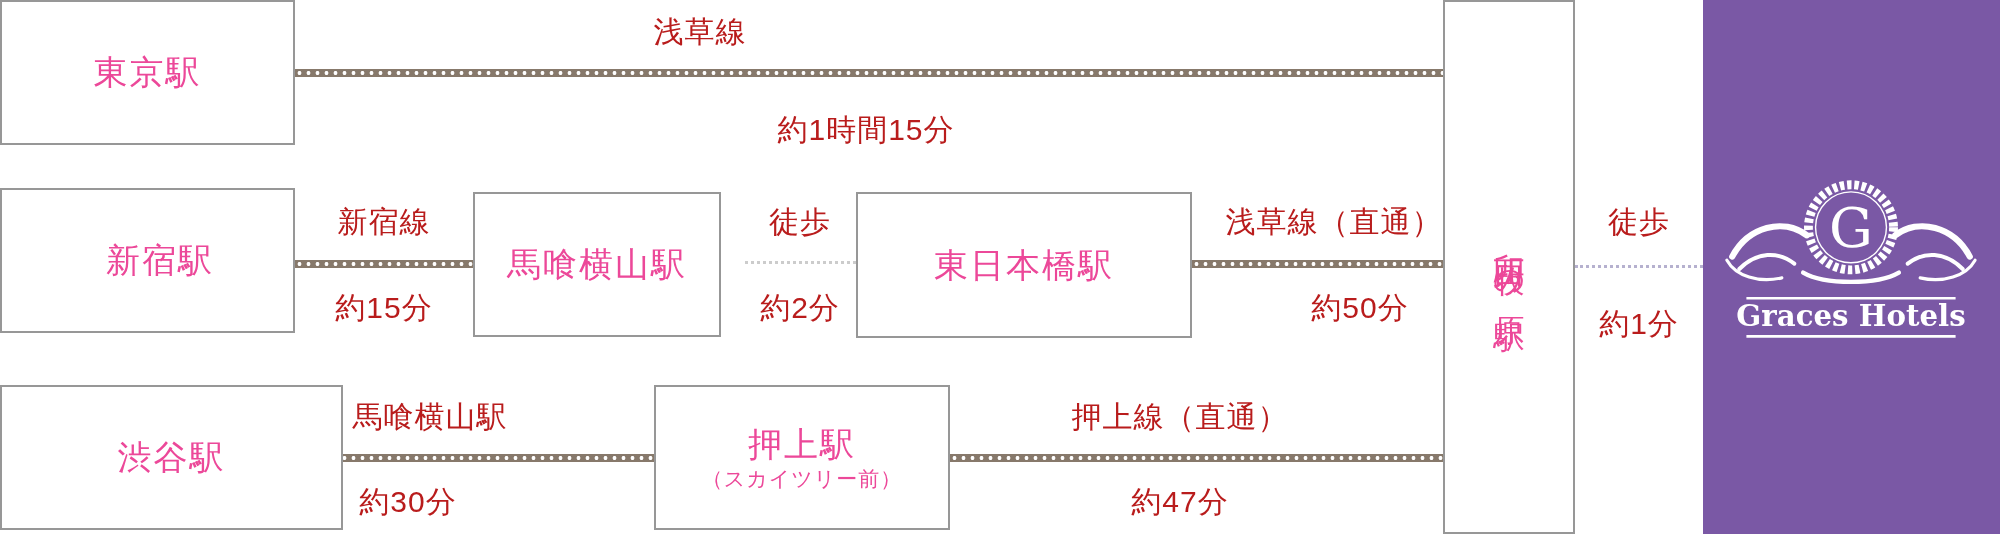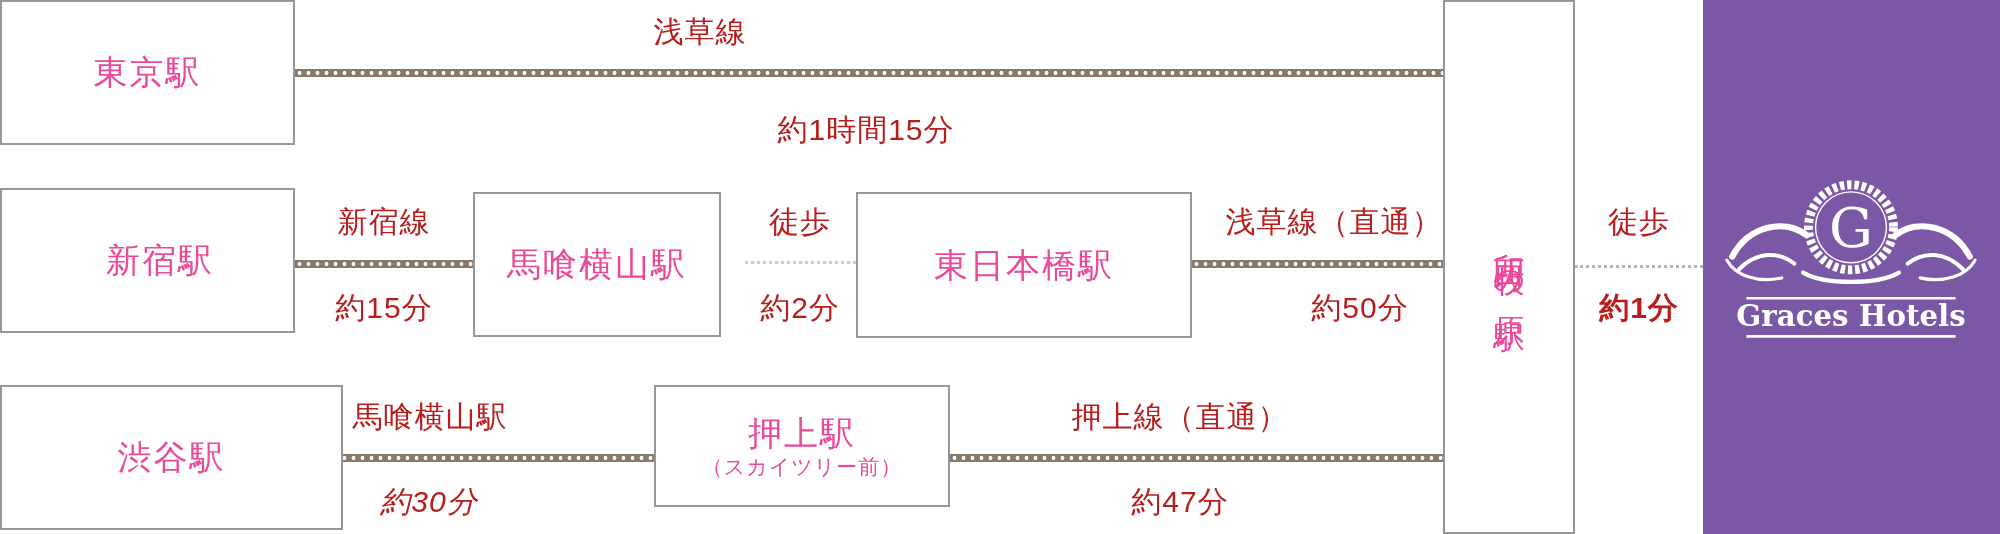--- a/index.html
+++ b/index.html
@@ -55,46 +55,46 @@
   <div class="box" style="left:0;top:385px;width:343px;height:145px;">
     <span>渋谷駅</span>
   </div>
 
   <div class="box" style="left:473px;top:192px;width:248px;height:145px;">
     <span>馬喰横山駅</span>
   </div>
   <div class="box" style="left:856px;top:192px;width:336px;height:146px;">
     <span>東日本橋駅</span>
   </div>
-  <div class="box" style="left:654px;top:385px;width:296px;height:122px;">
+  <div class="box" style="left:654px;top:385px;width:296px;height:145px;">
     <span>押上駅</span>
     <span class="sub">（スカイツリー前）</span>
   </div>
 
   <div class="box dest" style="left:1443px;top:0;width:132px;height:534px;">
     <span>印西牧の原駅</span>
   </div>
 
   <div class="lbl" style="left:700px;top:12px;">浅草線</div>
   <div class="lbl" style="left:866px;top:96px;margin-top:14px;">約1時間15分</div>
 
   <div class="lbl" style="left:384px;top:202px;">新宿線</div>
   <div class="lbl" style="left:384px;top:288px;">約15分</div>
   <div class="lbl" style="left:800px;top:202px;">徒歩</div>
   <div class="lbl" style="left:800px;top:288px;">約2分</div>
   <div class="lbl" style="left:1334px;top:202px;">浅草線（直通）</div>
   <div class="lbl" style="left:1317px;top:288px;margin-left:43px;">約50分</div>
 
   <div class="lbl" style="left:430px;top:397px;">馬喰横山駅</div>
-  <div class="lbl" style="left:429px;top:482px;font-style:italic;">約30分</div>
+  <div class="lbl" style="left:408px;top:482px;">約30分</div>
   <div class="lbl" style="left:1180px;top:397px;text-align:right;">押上線（直通）</div>
   <div class="lbl" style="left:1180px;top:482px;">約47分</div>
 
   <div class="lbl" style="left:1639px;top:202px;">徒歩</div>
-  <div class="lbl" style="left:1639px;top:288px;font-weight:bold;">約1分</div>
+  <div class="lbl" style="left:1639px;top:304px;">約1分</div>
 
   <div class="panel">
     <svg viewBox="0 0 300 220" aria-hidden="true">
       <g fill="none" stroke="#ffffff">
         <circle cx="150" cy="85" r="48" stroke-width="10" stroke-dasharray="5 3.2"></circle>
         <circle cx="150" cy="85" r="40" stroke-width="1.6"></circle>
       </g>
       <text x="150" y="107" text-anchor="middle" fill="#ffffff" font-size="62" font-family="'DejaVu Serif','Liberation Serif',serif">G</text>
       <g stroke="#ffffff" fill="none" stroke-linecap="round">
         <path d="M16,118 C34,84 74,74 100,94" stroke-width="7"></path>

